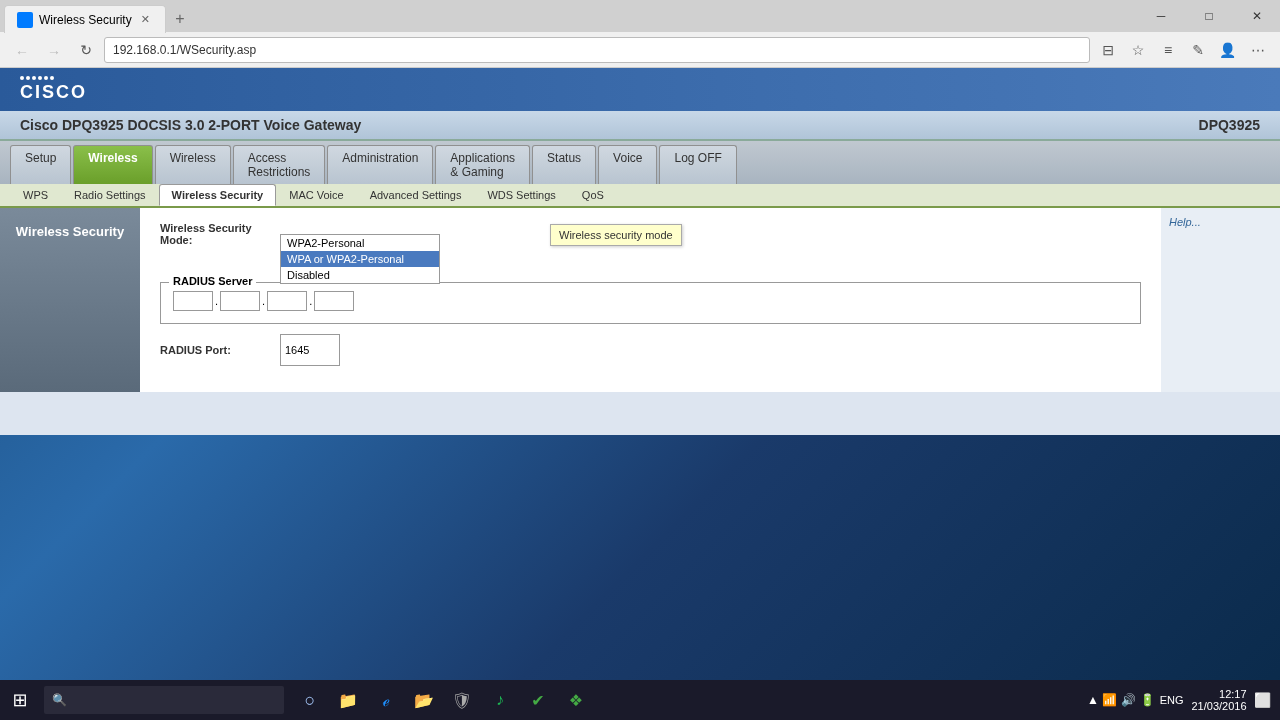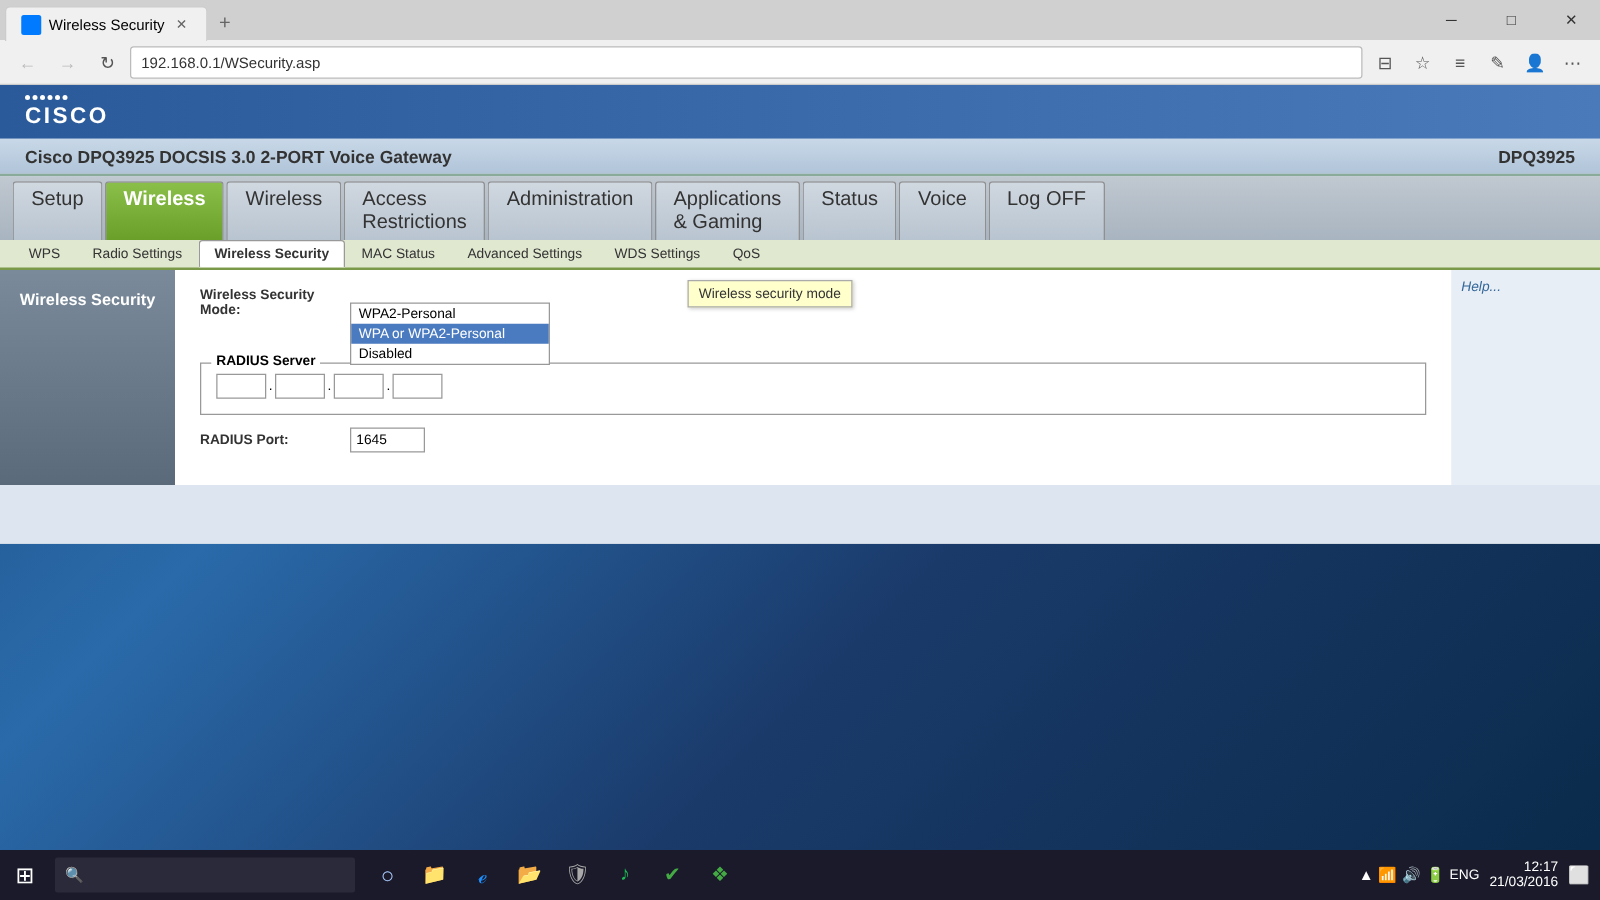--- a/index.html
+++ b/index.html
@@ -208,21 +208,21 @@
 
     
     .nav-tabs {
       background: linear-gradient(to bottom, #c0c8d0, #a8b4c0);
       padding: 4px 10px 0;
       display: flex;
       gap: 2px;
     }
     .nav-tab {
       padding: 5px 14px;
-      font-size: 16px;
+      font-size: 12px;
       cursor: pointer;
       color: #333;
       background: linear-gradient(to bottom, #d0d8e0, #b8c4d0);
       border: 1px solid #909090;
       border-bottom: none;
       border-radius: 3px 3px 0 0;
     }
     .nav-tab.active {
       background: linear-gradient(to bottom, #8abf4a, #6a9f2a);
       color: white;
@@ -359,21 +359,21 @@
       border: 1px solid #999;
       text-align: center;
       font-size: 11px;
     }
     .ip-dot {
       padding: 0 2px;
       font-size: 11px;
     }
 
     .text-input {
-      height: 20px;
+      height: 32px;
       border: 1px solid #999;
       font-size: 11px;
       padding: 0 4px;
     }
 
     .help-area {
       width: 119px;
       background: #e8eef5;
       padding: 8px;
       font-size: 11px;
@@ -526,21 +526,21 @@
         <div class="nav-tab">Applications<br>&amp; Gaming</div>
         <div class="nav-tab">Status</div>
         <div class="nav-tab">Voice</div>
         <div class="nav-tab">Log OFF</div>
       </div>
 
       <div class="sub-nav">
         <div class="sub-tab">WPS</div>
         <div class="sub-tab">Radio Settings</div>
         <div class="sub-tab active">Wireless Security</div>
-        <div class="sub-tab">MAC Status</div>
+        <div class="sub-tab">MAC Voice</div>
         <div class="sub-tab">Advanced Settings</div>
         <div class="sub-tab">WDS Settings</div>
         <div class="sub-tab">QoS</div>
       </div>
 
       <div class="tooltip-popup">
         <span>Wireless security mode</span>
       </div>
 
       <div class="main-area">

